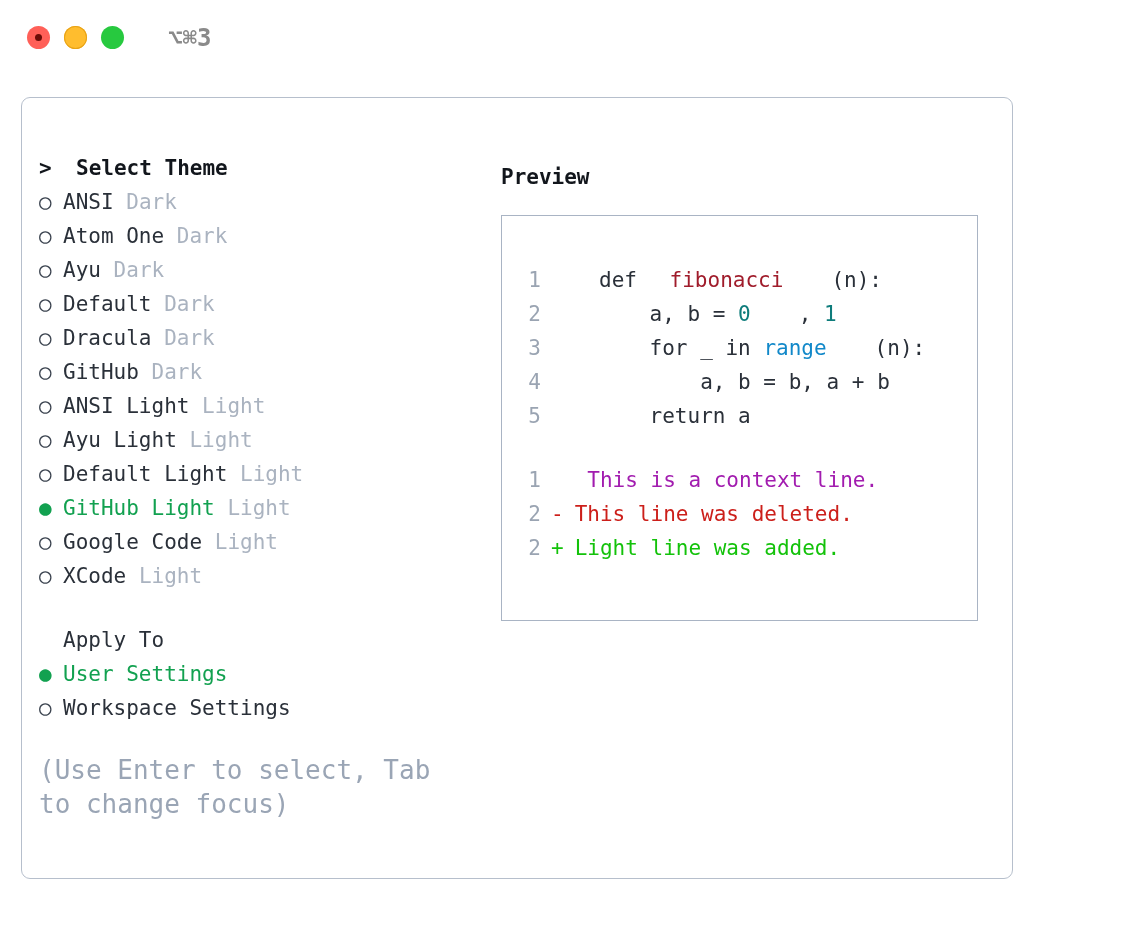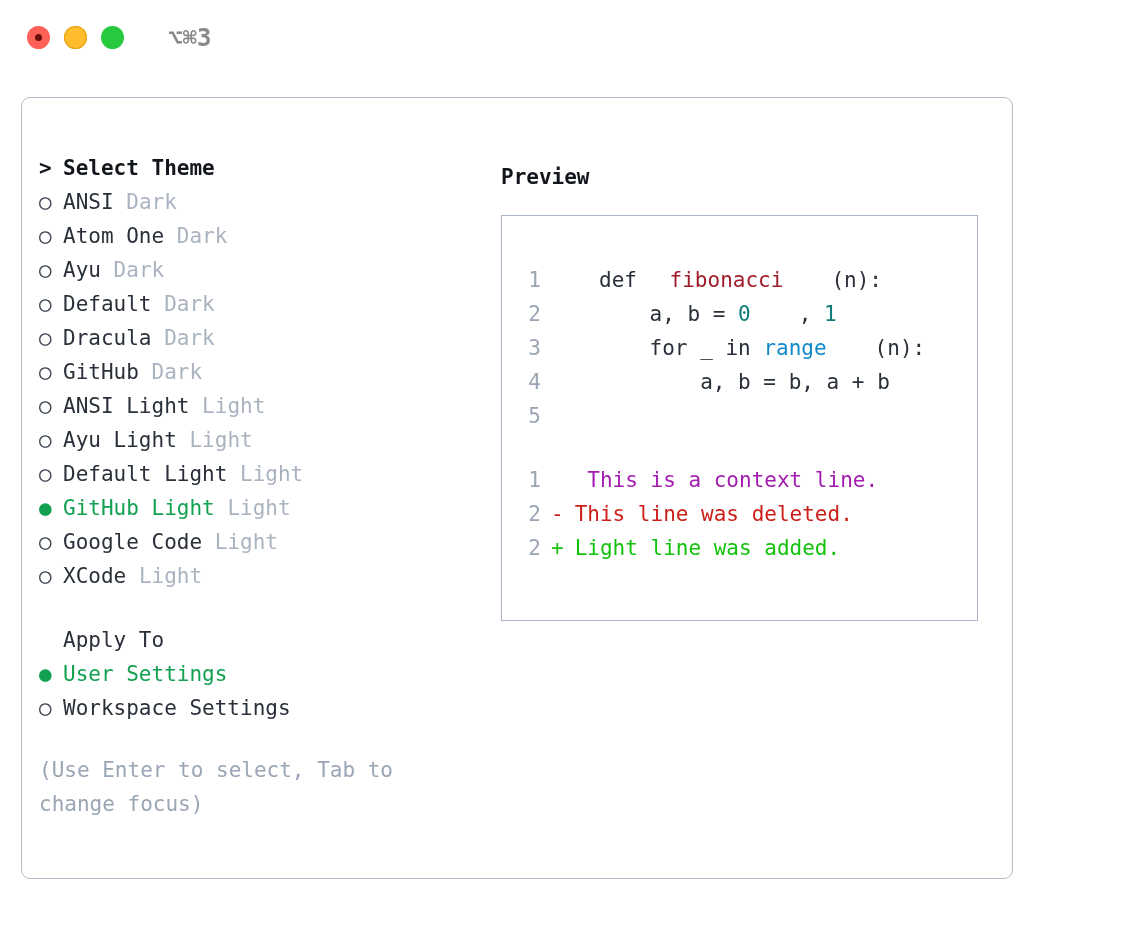--- a/index.html
+++ b/index.html
@@ -105,38 +105,38 @@
     width: 24px;
     flex: 0 0 24px;
     text-align: left;
     font-size: 21px;
     color: #3c4450;
   }
   .marker.selected { color: #12a150; }
   .marker.caret { color: #12161c; font-weight: 700; }
 
   .label { color: #2a3039; }
-  .label.bold { font-weight: 700; color: #12161c; }
+  .label.bold { font-weight: 700; color: #12161c; margin-left: 13px; }
   .label.selected { color: #12a150; }
   .variant { color: #aab3c0; }
 
   .section-header {
     display: flex;
     align-items: baseline;
     height: 34px;
     font-size: 21px;
     line-height: 34px;
     white-space: pre;
   }
   .spacer-row { height: 30px; }
 
   .hint {
     margin-top: 28px;
     width: 405px;
-    font-size: 21px;
+    font-size: 26px;
     line-height: 34px;
     color: #9aa5b5;
     white-space: normal;
   }
 
   
   .right-col {
     position: absolute;
     left: 479px;
     top: 64px;
@@ -243,21 +243,21 @@
 
     <div class="right-col">
       <div class="preview-title">Preview</div>
 
       <div class="preview-box">
         <div id="code-rows">
             <div class="code-line"><span class="lineno">1</span><span class="code-text">def </span><span class="tok-fn">fibonacci</span><span class="code-text">(n):</span></div>
             <div class="code-line"><span class="lineno">2</span><span class="code-text">    a, b = </span><span class="tok-num">0</span><span class="code-text">, </span><span class="tok-num">1</span></div>
             <div class="code-line"><span class="lineno">3</span><span class="code-text">    for _ in </span><span class="tok-builtin">range</span><span class="code-text">(n):</span></div>
             <div class="code-line"><span class="lineno">4</span><span class="code-text">        a, b = b, a + b</span></div>
-            <div class="code-line"><span class="lineno">5</span></div>
+            <div class="code-line"><span class="lineno">5</span><span class="code-text">    return a</span></div>
           </div>
         <div class="gap-line"></div>
         <div id="diff-rows">
             <div class="code-line"><span class="lineno">1</span><span class="diff-sign diff-ctx"> </span><span class="diff-ctx">  This is a context line.</span></div>
             <div class="code-line"><span class="lineno">2</span><span class="diff-sign diff-del">-</span><span class="diff-del"> This line was deleted.</span></div>
             <div class="code-line"><span class="lineno">2</span><span class="diff-sign diff-add">+</span><span class="diff-add"> Light line was added.</span></div>
           </div>
       </div>
     </div>
 

